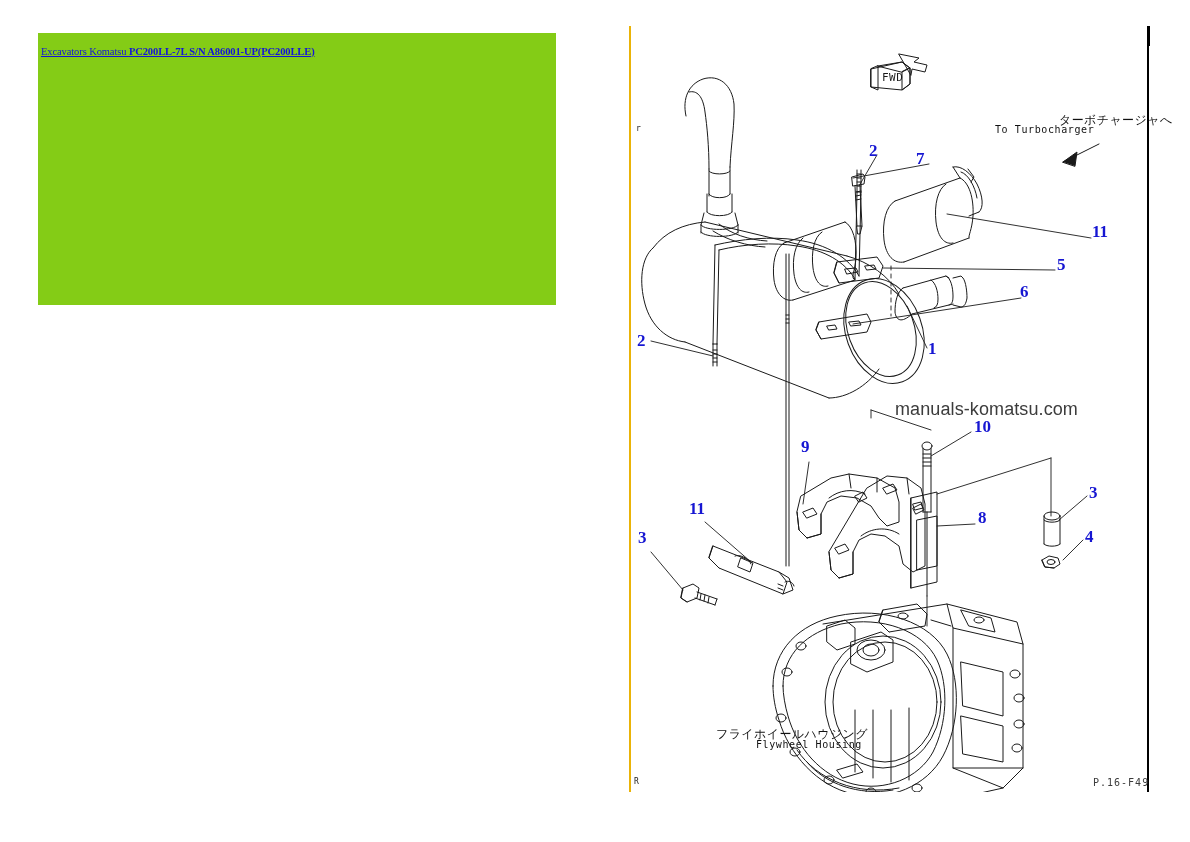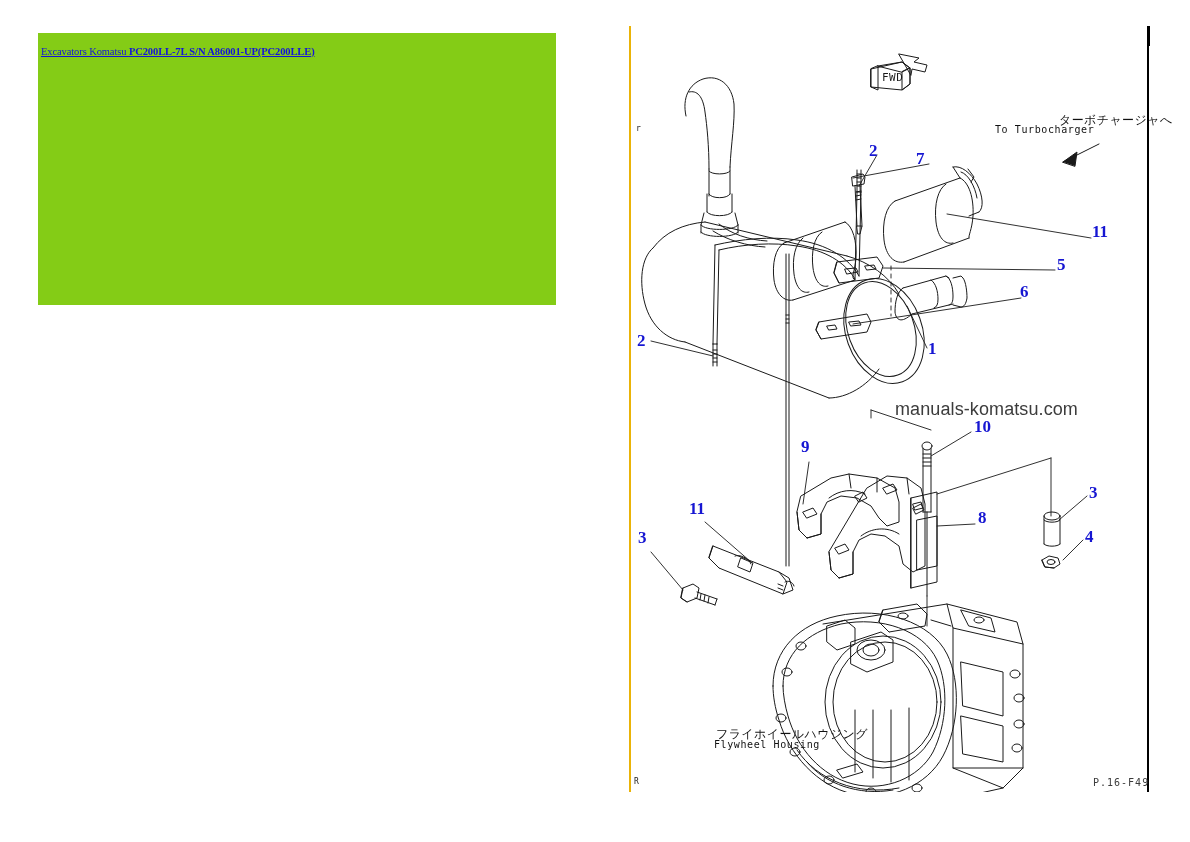--- a/index.html
+++ b/index.html
@@ -451,21 +451,21 @@
   <div class="callout" style="left:801px; top:438px;">9</div>
   <div class="callout" style="left:974px; top:418px;">10</div>
   <div class="callout" style="left:689px; top:500px;">11</div>
   <div class="callout" style="left:638px; top:529px;">3</div>
   <div class="callout" style="left:1092px; top:223px;">11</div>
 
   <div class="jp-label" style="left:1059px; top:112px;">ターボチャージャへ</div>
   <div class="en-label" style="left:995px; top:124px;">To Turbocharger</div>
 
   <div class="jp-label" style="left:716px; top:726px;text-align:center;">フライホイールハウジング</div>
-  <div class="en-label" style="left:714px; top:739px;">Flywheel Housing</div>
+  <div class="en-label" style="left:756px; top:739px;">Flywheel Housing</div>
 
   <div id="watermark">manuals-komatsu.com</div>
 
   <div id="page-code">P.16-F49</div>
   <div id="corner-mark">R</div>
   <div id="edge-tick">r</div>
 
 </div>
 
 </body></html>

